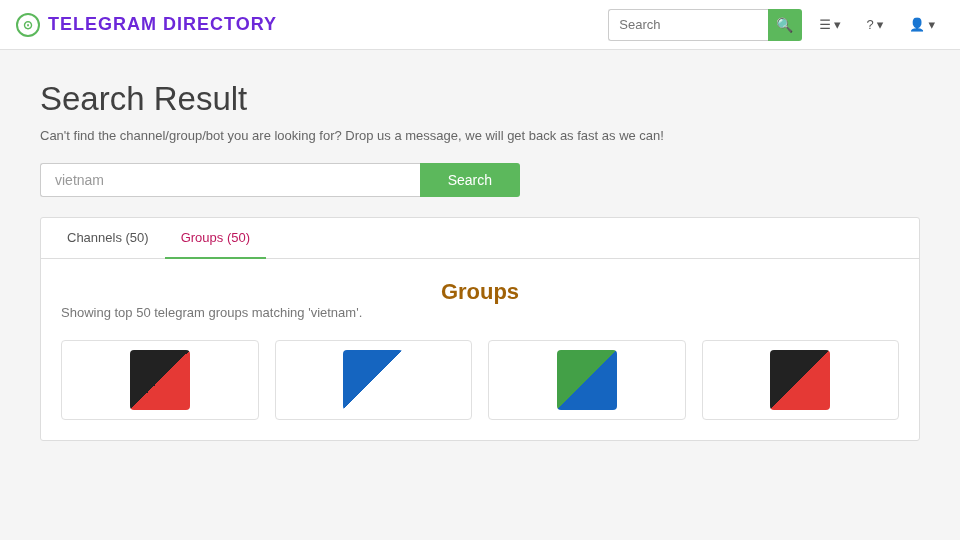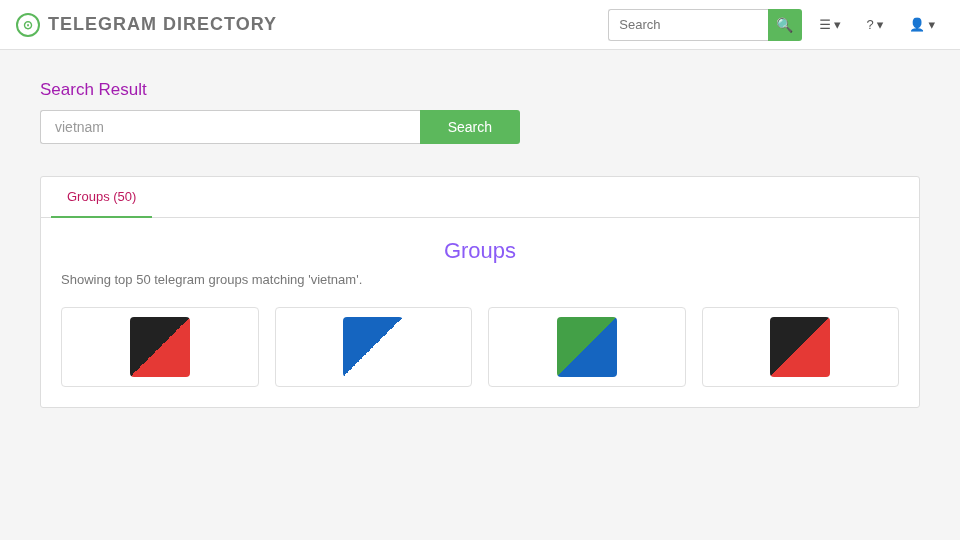--- a/index.html
+++ b/index.html
@@ -26,21 +26,21 @@
       border: 2px solid #5cb85c;
       border-radius: 50%;
       display: flex; align-items: center; justify-content: center;
       color: #5cb85c;
       font-size: 12px;
       font-weight: bold;
     }
     .brand-title {
       font-size: 18px;
       font-weight: bold;
-      color: #737373;
+      color: #6d28d9;
       letter-spacing: 1px;
     }
     .navbar-right {
       display: flex;
       align-items: center;
       gap: 8px;
     }
     .search-group {
       display: flex;
       align-items: center;
@@ -78,35 +78,35 @@
       gap: 3px;
     }
 
     
     .main-content {
       max-width: 920px;
       margin: 30px auto;
       padding: 0 20px;
     }
     .page-title {
-      font-size: 17px;
+      font-size: 33px;
       font-weight: normal;
-      color: #a21caf;
+      color: #404040;
       margin-bottom: 10px;
     }
     .subtitle {
       font-size: 13px;
       color: #666;
       margin-bottom: 20px;
     }
 
     
     .search-bar {
       display: flex;
-      margin-bottom: 32px;
+      margin-bottom: 20px;
       max-width: 480px;
     }
     .search-bar input {
       flex: 1;
       border: 1px solid #ccc;
       border-right: none;
       padding: 8px 14px;
       font-size: 14px;
       outline: none;
       border-radius: 3px 0 0 3px;
@@ -146,24 +146,23 @@
       border-bottom: 2px solid #5cb85c;
       font-weight: 500;
     }
 
     
     .tab-content {
       padding: 20px;
     }
     .groups-title {
       font-size: 22px;
-      font-weight: normal;
+      font-weight: bold;
       text-align: center;
-      color: #8b5cf6;
-      margin-bottom: 8px;
+      color: #a16207;
     }
     .groups-subtitle {
       font-size: 13px;
       color: #777;
       margin-bottom: 20px;
     }
 
     
     .cards-grid {
       display: grid;
@@ -221,28 +220,30 @@
     </button>
     <button class="nav-btn">
       <span>👤</span>
       <span>▾</span>
     </button>
   </div>
 </nav>
 
 <div class="main-content">
   <h1 class="page-title">Search Result</h1>
+  <p class="subtitle">Can't find the channel/group/bot you are looking for? Drop us a message, we will get back as fast as we can!</p>
 
   <div class="search-bar">
     <input type="text" value="vietnam" style="">
     <button>Search</button>
   </div>
 
   <div class="tabs-panel">
     <div class="tabs-header">
+      <div class="tab-item">Channels (50)</div>
       <div class="tab-item active">Groups (50)</div>
     </div>
     <div class="tab-content">
       <h2 class="groups-title">Groups</h2>
       <p class="groups-subtitle">Showing top 50 telegram groups matching 'vietnam'.</p>
       <div class="cards-grid">
         <div class="card">
           <div class="card-thumb card-thumb-1"></div>
         </div>
         <div class="card">

